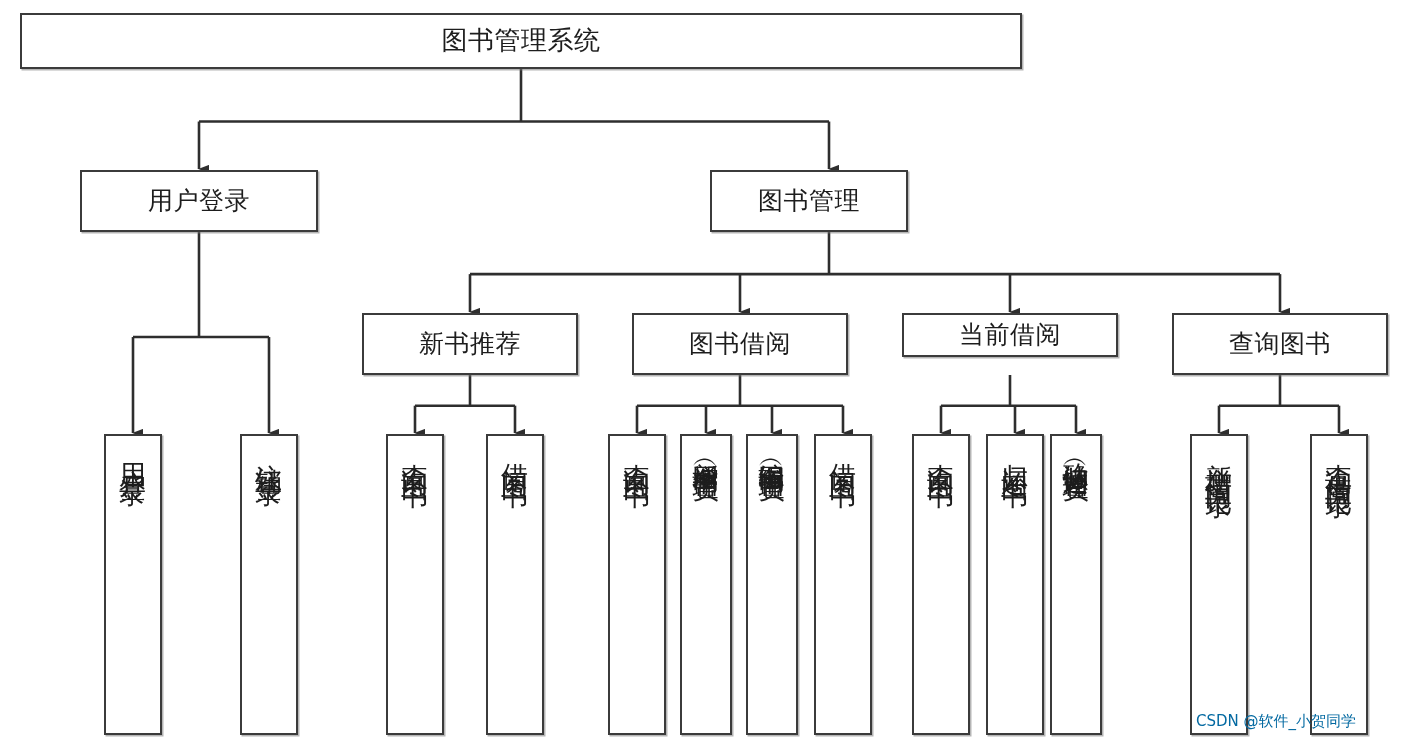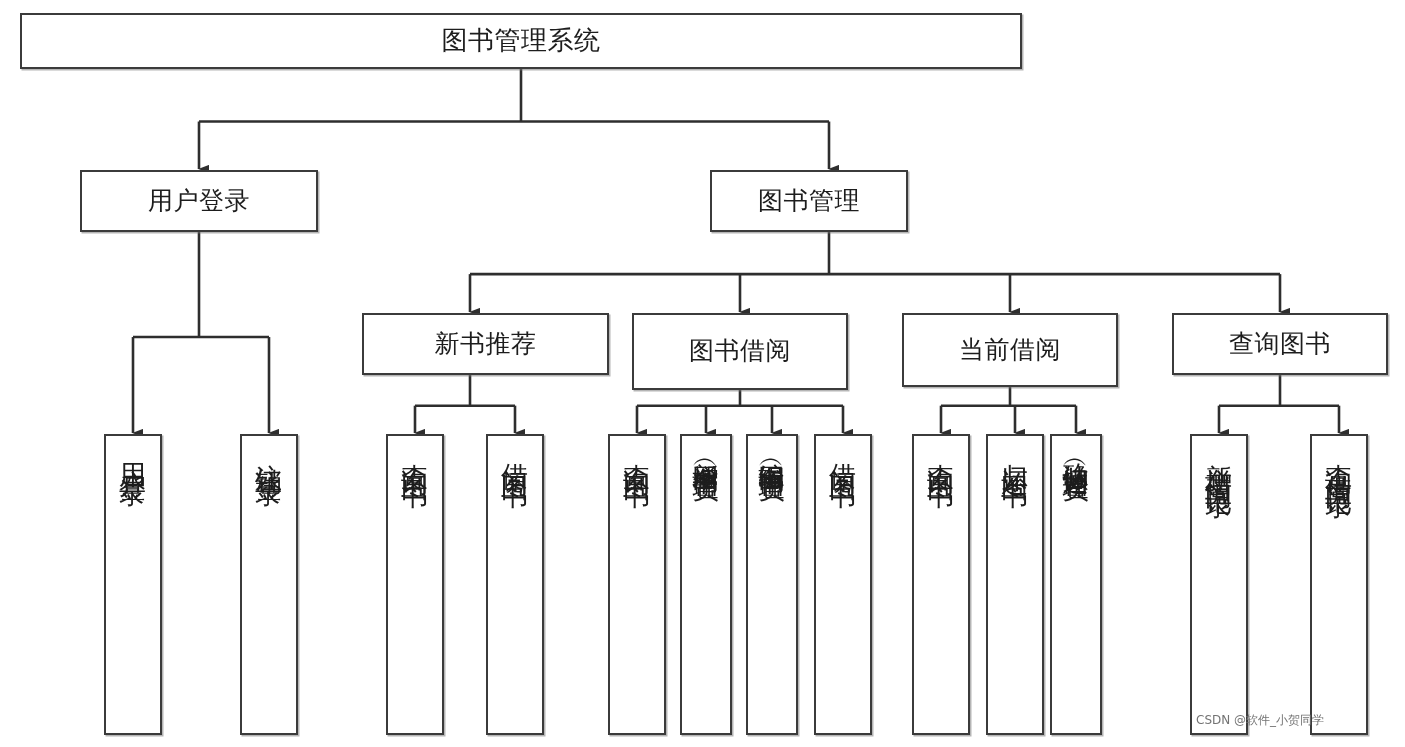--- a/index.html
+++ b/index.html
@@ -62,22 +62,22 @@
     white-space: nowrap;
   }
   .node.leaf.tall .node-label {
     font-size: 26px;
     letter-spacing: 2px;
   }
   .watermark {
     position: absolute;
     left: 1196px;
     top: 712px;
-    font-size: 12px;
-    color: #737373;
+    font-size: 15px;
+    color: #0369a1;
     white-space: nowrap;
     z-index: 5;
     font-family: "DejaVu Sans", "Liberation Sans", sans-serif;
   }
 </style>
 </head>
 <body>
 
 <div id="canvas">
 
@@ -127,27 +127,27 @@
   <div id="node-layer">
       <div class="node root horiz" style="left: 20px; top: 13px; width: 1002px; height: 56px;">
         <div class="node-label">图书管理系统</div>
       </div>
       <div class="node horiz" style="left: 80px; top: 170px; width: 238px; height: 62px;">
         <div class="node-label">用户登录</div>
       </div>
       <div class="node horiz" style="left: 710px; top: 170px; width: 198px; height: 62px;">
         <div class="node-label">图书管理</div>
       </div>
-      <div class="node horiz" style="left: 362px; top: 313px; width: 247px; height: 62px;">
+      <div class="node horiz" style="left: 362px; top: 313px; width: 216px; height: 62px;">
         <div class="node-label">新书推荐</div>
       </div>
-      <div class="node horiz" style="left: 632px; top: 313px; width: 216px; height: 77px; font-family: Liberation Serif, serif;">
+      <div class="node horiz" style="left: 632px; top: 313px; width: 216px; height: 62px; font-family: Liberation Serif, serif;">
         <div class="node-label">图书借阅</div>
       </div>
-      <div class="node horiz" style="left: 902px; top: 313px; width: 216px; height: 74px;">
+      <div class="node horiz" style="left: 902px; top: 313px; width: 216px; height: 44px;">
         <div class="node-label">当前借阅</div>
       </div>
       <div class="node horiz" style="left: 1172px; top: 313px; width: 216px; height: 62px;">
         <div class="node-label">查询图书</div>
       </div>
       <div class="node leaf" style="left: 104px; top: 434px; width: 58px; height: 301px;">
         <div class="node-label">用户登录</div>
       </div>
       <div class="node leaf" style="left: 240px; top: 434px; width: 58px; height: 301px;">
         <div class="node-label">注销登录</div>

